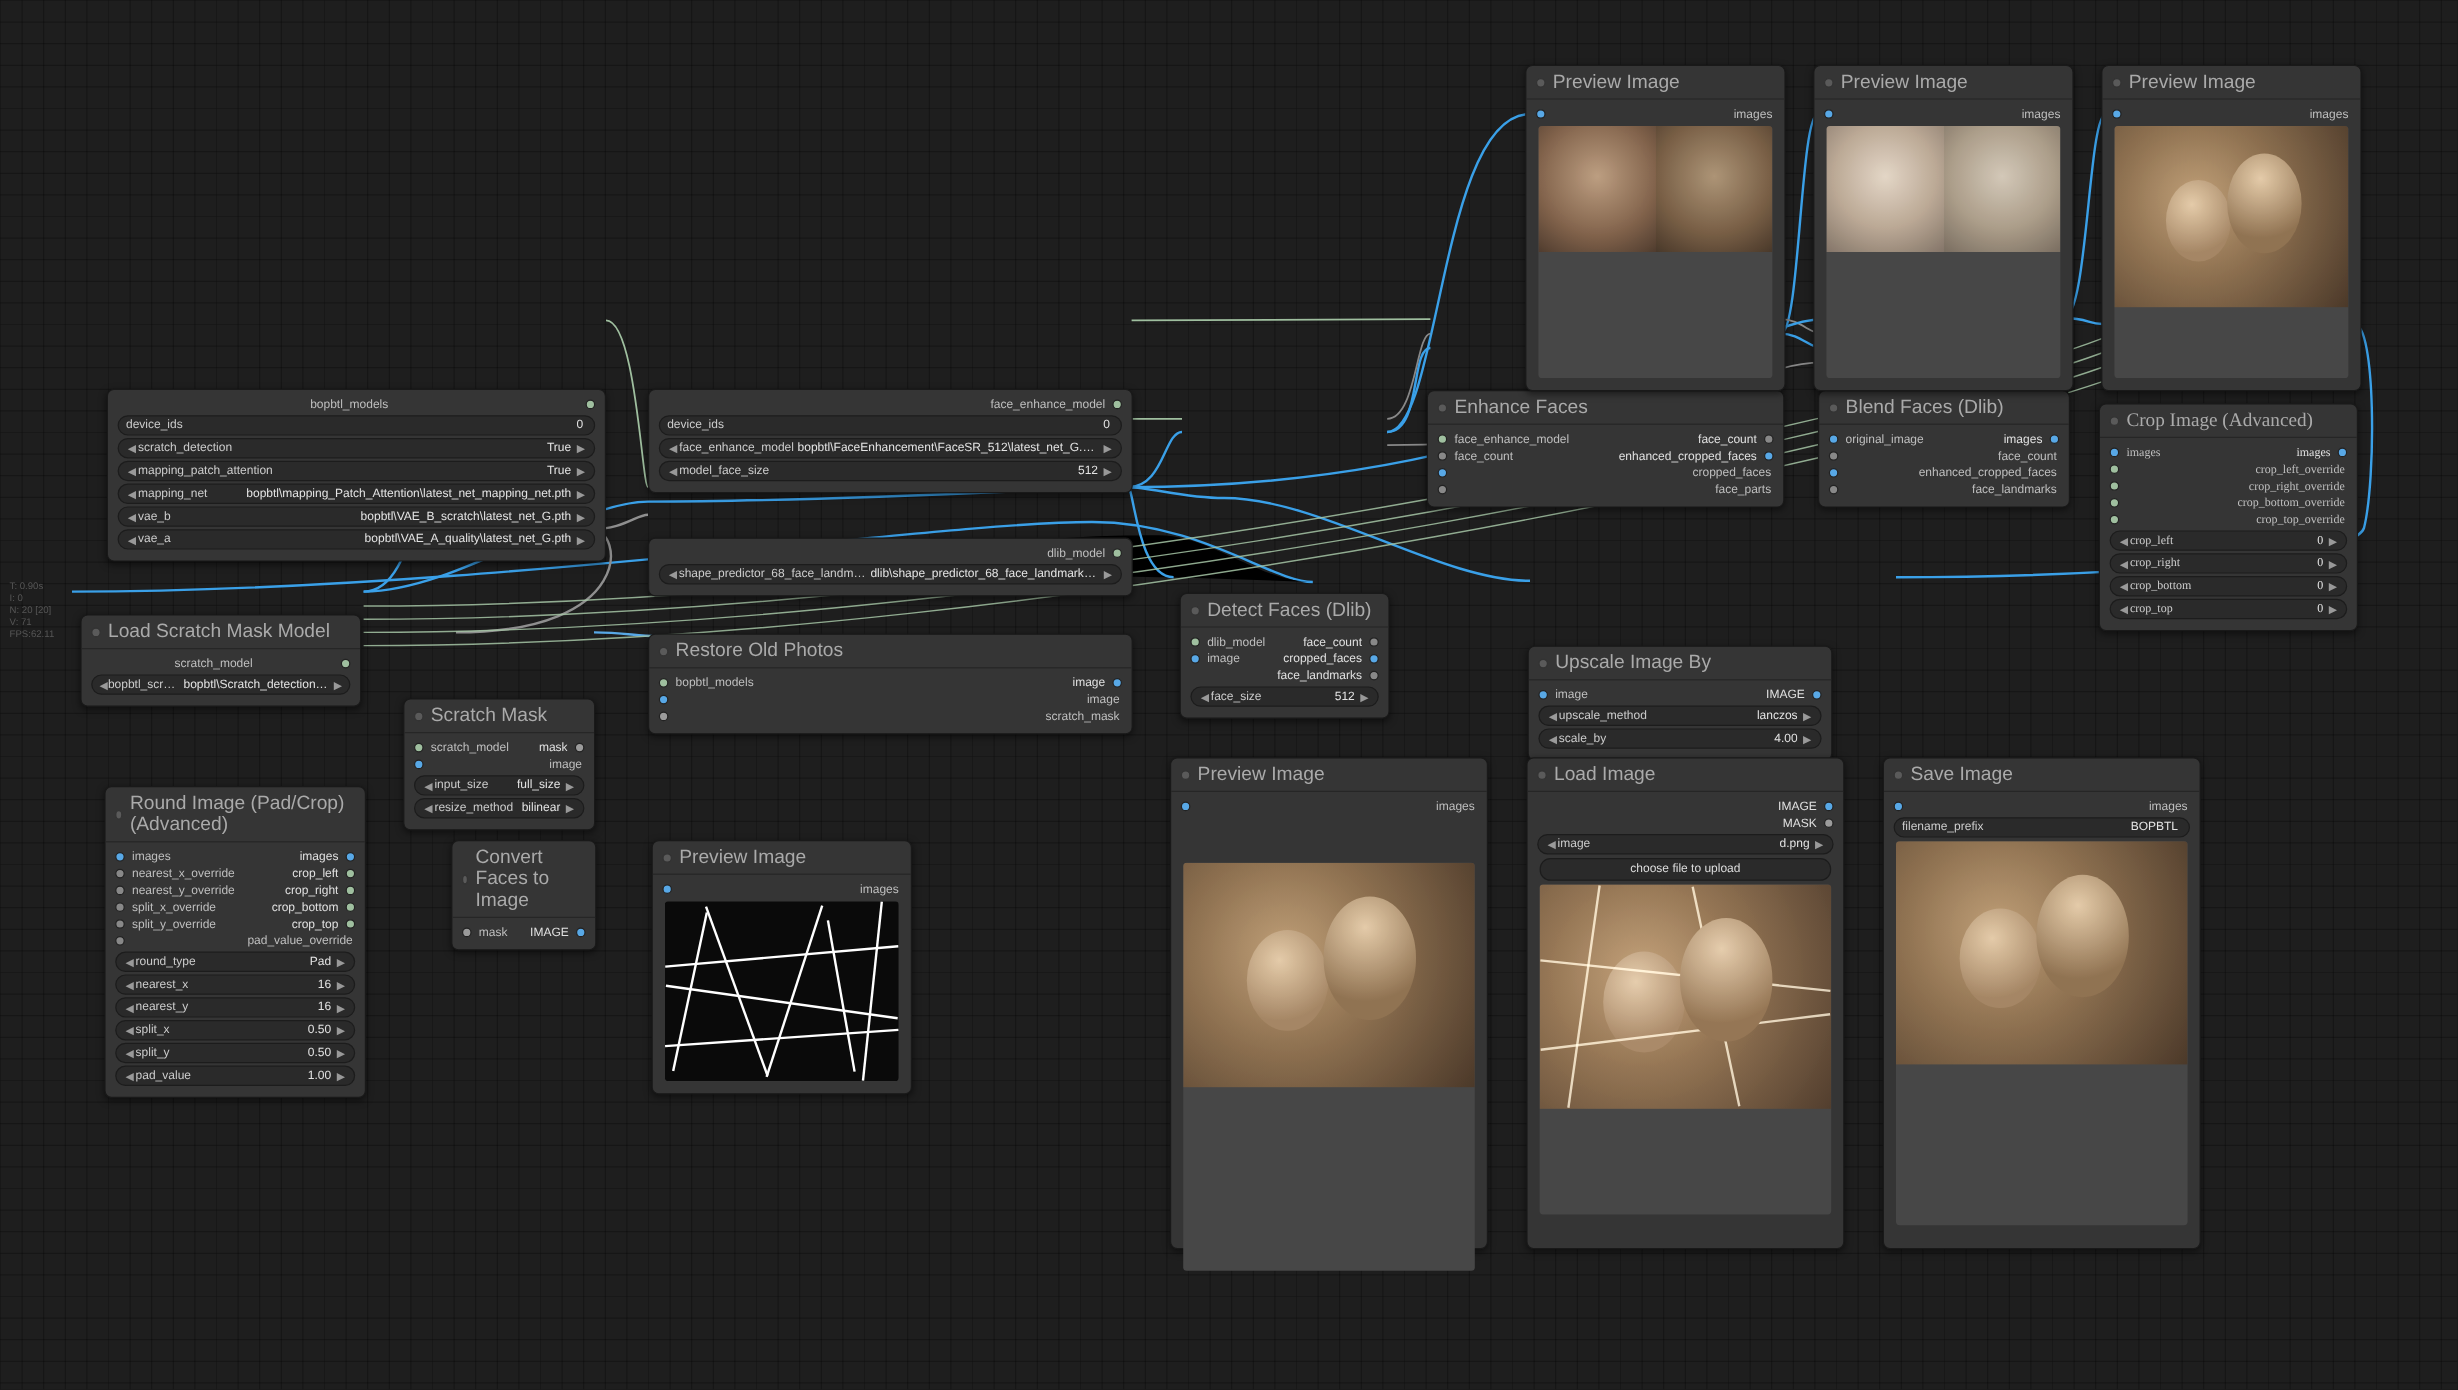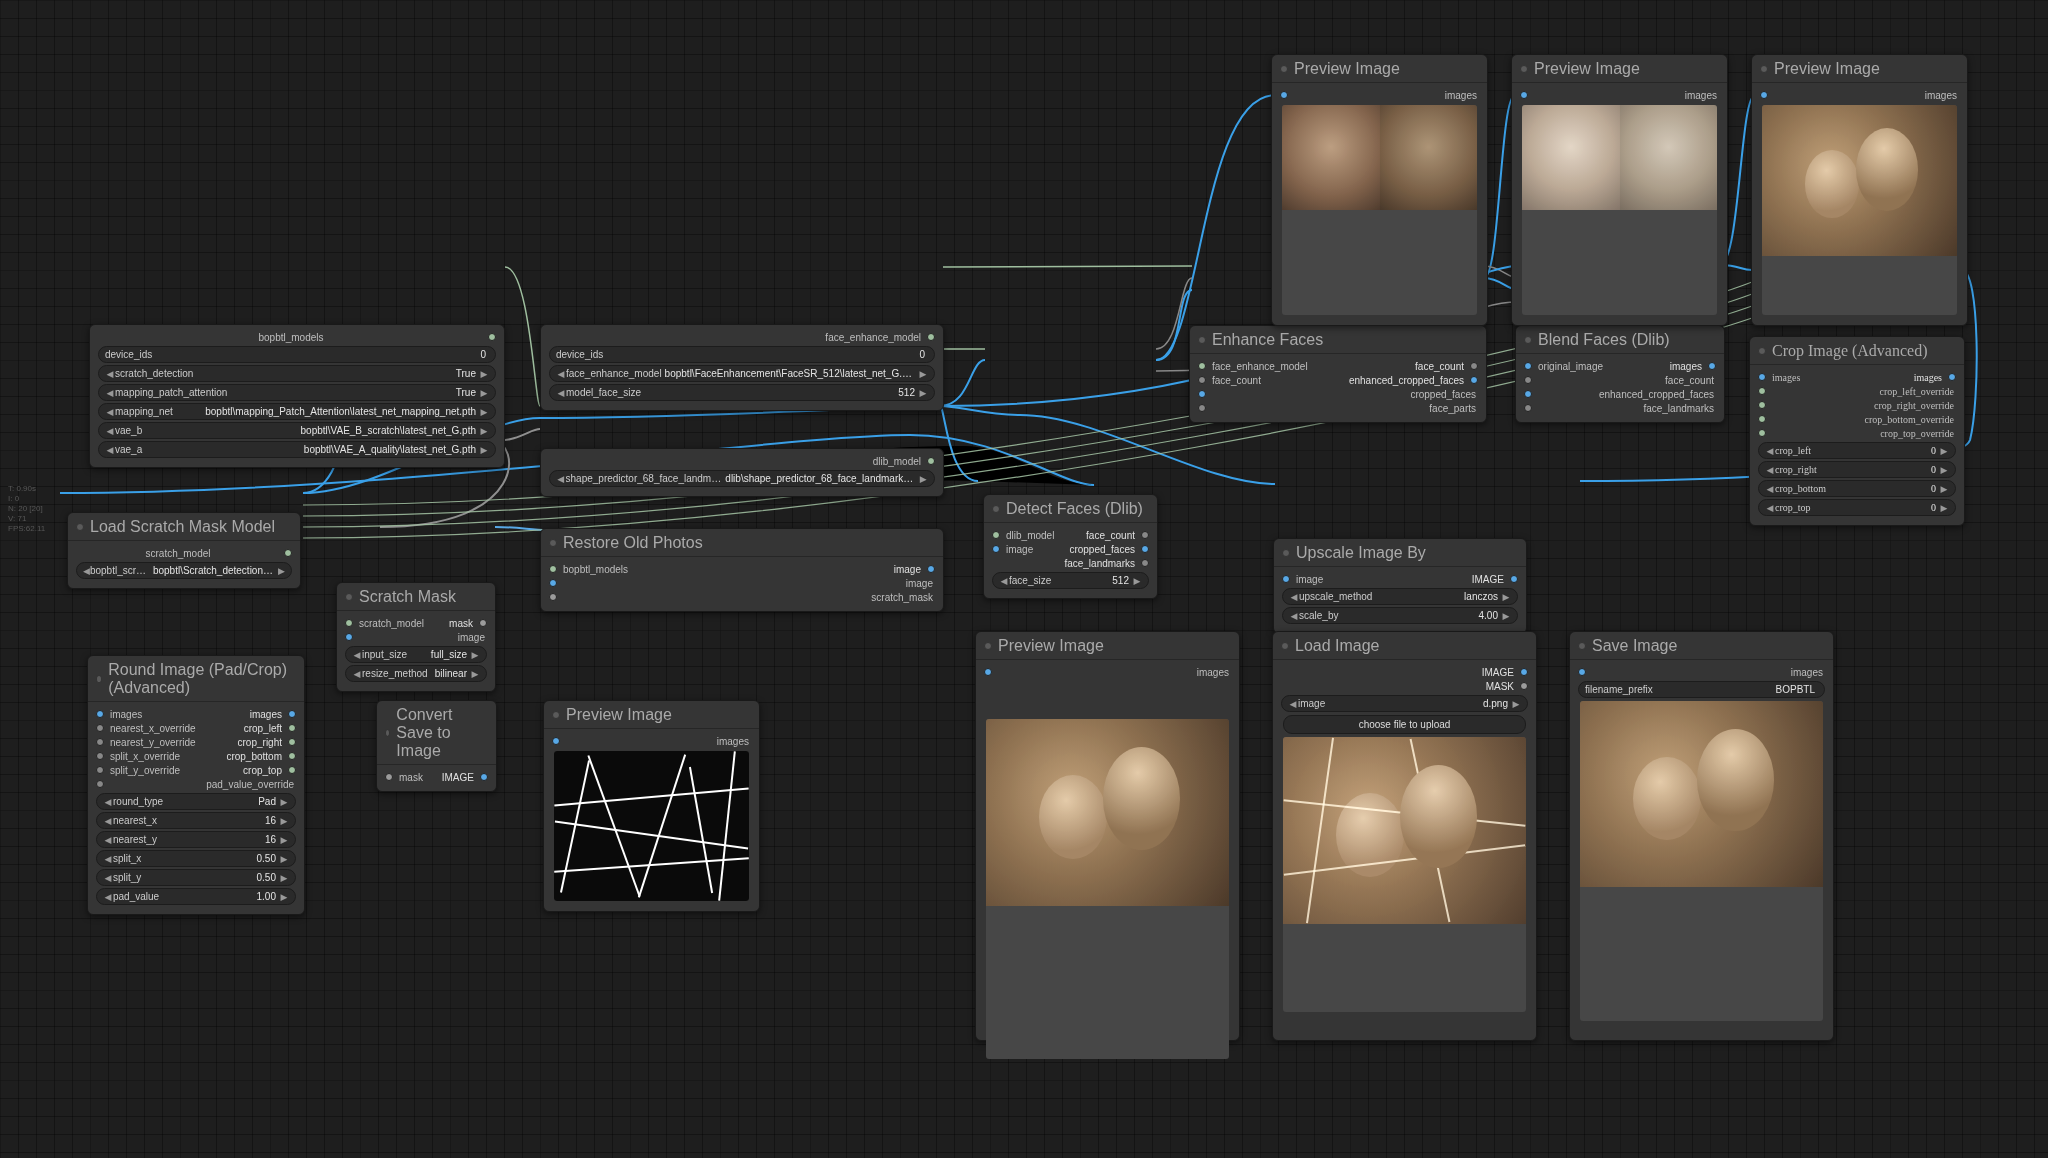--- a/index.html
+++ b/index.html
@@ -278,21 +278,21 @@
           <span class="wname">pad_value</span>
           <span class="wval">1.00</span>
           <span class="caret">▶</span>
         </div>
   </div>
 </div>
 
 <div class="node" style="left:376px; top:700px; width:121px;">
   <div class="title">
         <span class="title-dot"></span>
-        <span>Convert Save to Image</span>
+        <span>Convert Faces to Image</span>
       </div>
   <div class="body">
     <div class="row">
           <span class="port in" style="background:#9b9b9b"></span>
           <span class="lbl">mask</span>
           <span class="val">IMAGE</span>
           <span class="port out" style="background:#58a8e6"></span>
         </div>
   </div>
 </div>

